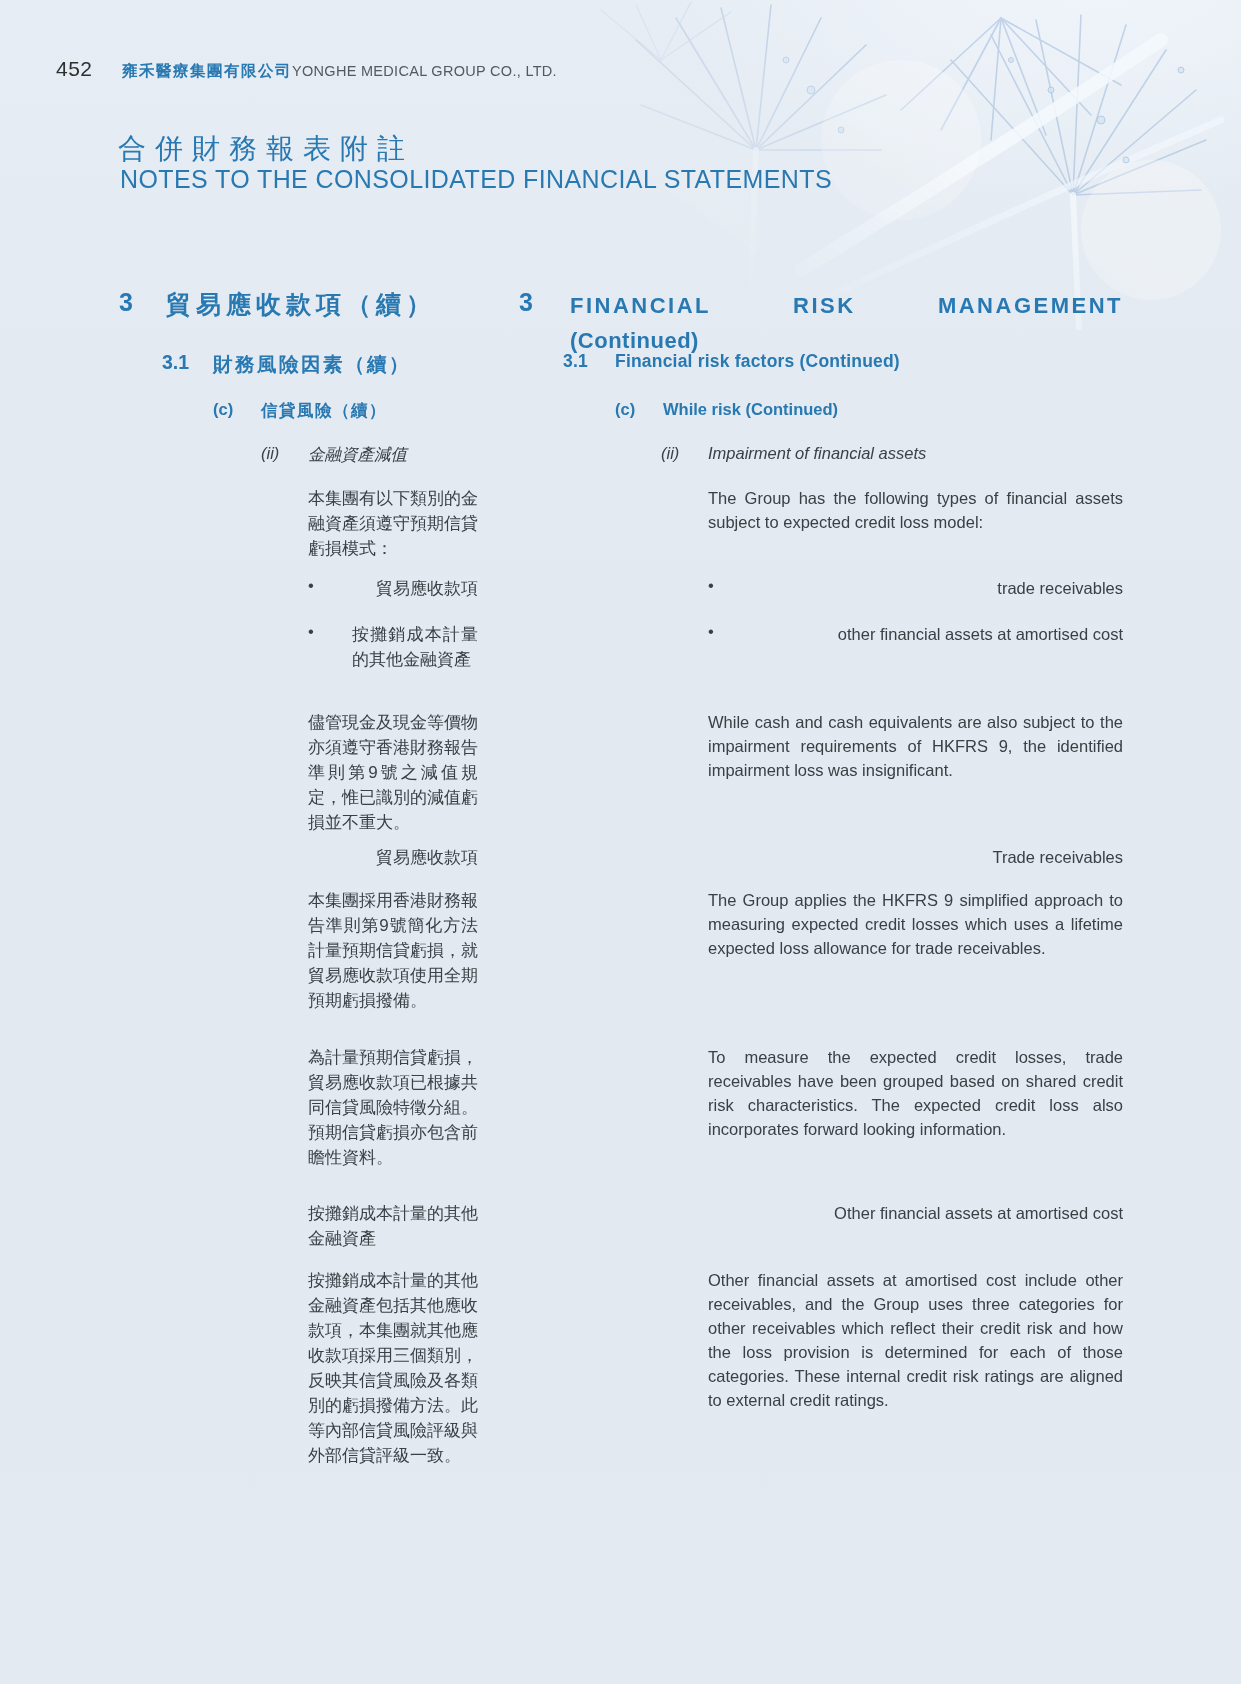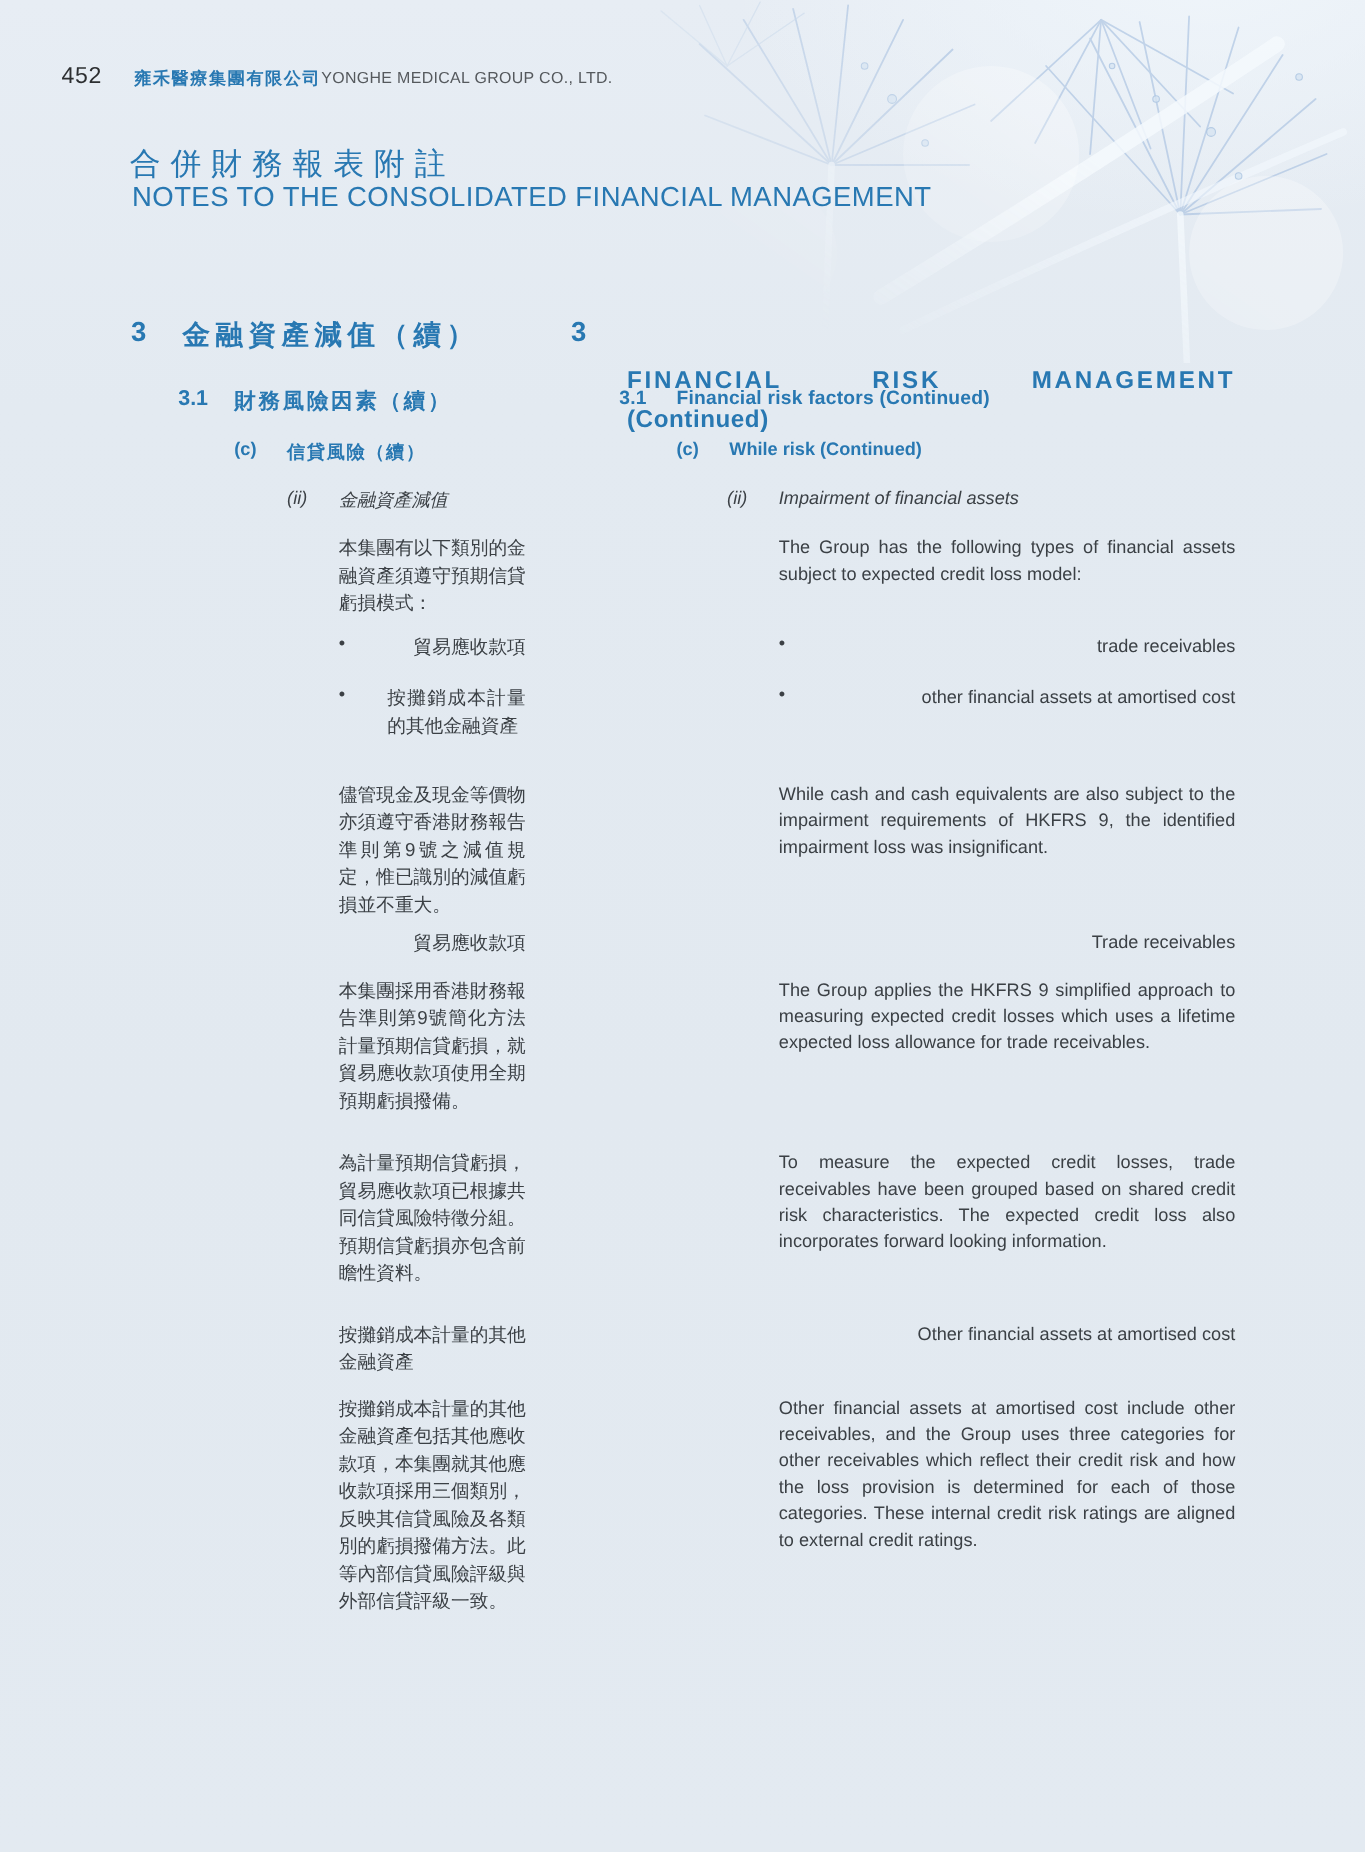--- a/index.html
+++ b/index.html
@@ -37,21 +37,21 @@
   .r-n1{left:519px}.r-t1{left:570px;width:553px}
   .r-n2{left:563px}.r-t2{left:615px}
   .r-n3{left:615px}.r-t3{left:663px}
   .r-n4{left:661px}.r-t4{left:708px}
   .r-body{left:708px;width:415px}
   .r-bullet{left:708px}.r-btxt{left:755px;width:368px}
   
   .blue{color:#2878b2;}
   .h1n{font-size:25px;font-weight:bold;}
   .h1zh{font-size:25px;font-weight:bold;letter-spacing:5px;}
-  .h1en{font-size:22px;font-weight:bold;letter-spacing:2.5px;line-height:35px;margin-top:40px;}
+  .h1en{font-size:22px;font-weight:bold;letter-spacing:2.5px;line-height:35px;}
   .jl{text-align:justify;text-align-last:justify;}
   .h2n{font-size:19.5px;font-weight:bold;}
   .h2zh{font-size:19.5px;font-weight:bold;letter-spacing:2.5px;}
   .h2en{font-size:17.5px;font-weight:bold;letter-spacing:.2px;}
   .h3n{font-size:16.5px;font-weight:bold;}
   .h3zh{font-size:16.5px;font-weight:bold;letter-spacing:1.5px;}
   .h3en{font-size:16.5px;font-weight:bold;}
   .h4{font-size:16.5px;font-style:italic;color:#3b4045;}
   .zh{font-size:17px;line-height:25px;text-align:justify;text-justify:inter-ideograph;color:#3b4045;}
   .en{font-size:16.5px;line-height:24px;text-align:justify;color:#3b4045;}
@@ -119,25 +119,25 @@
           <circle cx="600" cy="70" r="3"></circle>
       </g>
     </svg>
   </div>
 
   <div class="pageno">452</div>
   <div class="co-zh">雍禾醫療集團有限公司</div>
   <div class="co-en">YONGHE MEDICAL GROUP CO., LTD.</div>
 
   <div class="title-zh blue">合併財務報表附註</div>
-  <div class="title-en blue">NOTES TO THE CONSOLIDATED FINANCIAL MANAGEMENT</div>
+  <div class="title-en blue">NOTES TO THE CONSOLIDATED FINANCIAL STATEMENTS</div>
 
   <div class="row" style="top:288px">
     <span class="cell l-n1 h1n blue">3</span>
-    <span class="cell l-t1 h1zh blue">金融資產減值（續）</span>
+    <span class="cell l-t1 h1zh blue">貿易應收款項（續）</span>
     <span class="cell r-n1 h1n blue">3</span>
     <div class="cell r-t1 h1en blue">
       <div class="jl">FINANCIAL RISK MANAGEMENT</div>
       <div style="letter-spacing:.5px">(Continued)</div>
     </div>
   </div>
 
   <div class="row" style="top:351px">
     <span class="cell l-n2 h2n blue">3.1</span>
     <span class="cell l-t2 h2zh blue">財務風險因素（續）</span>

